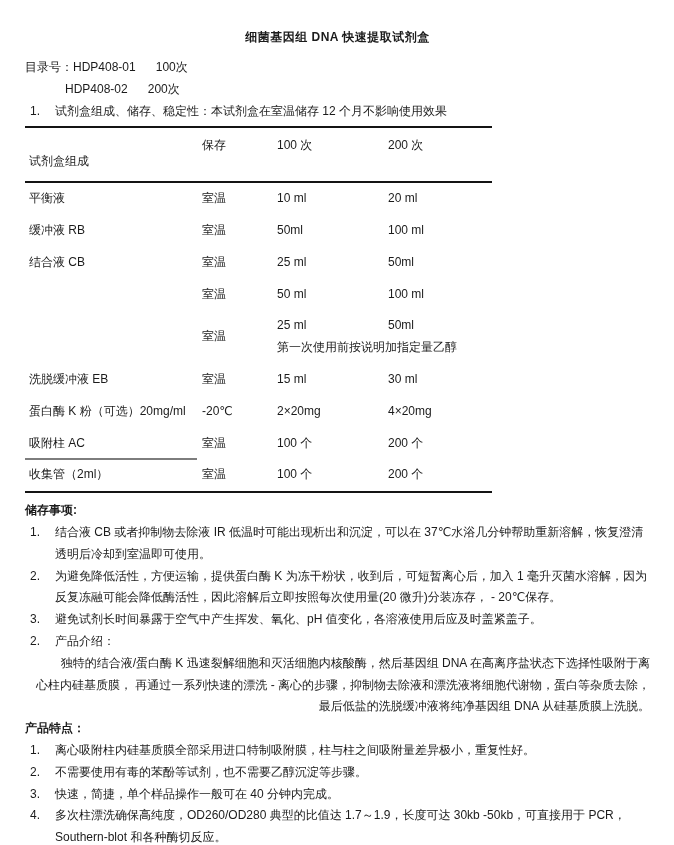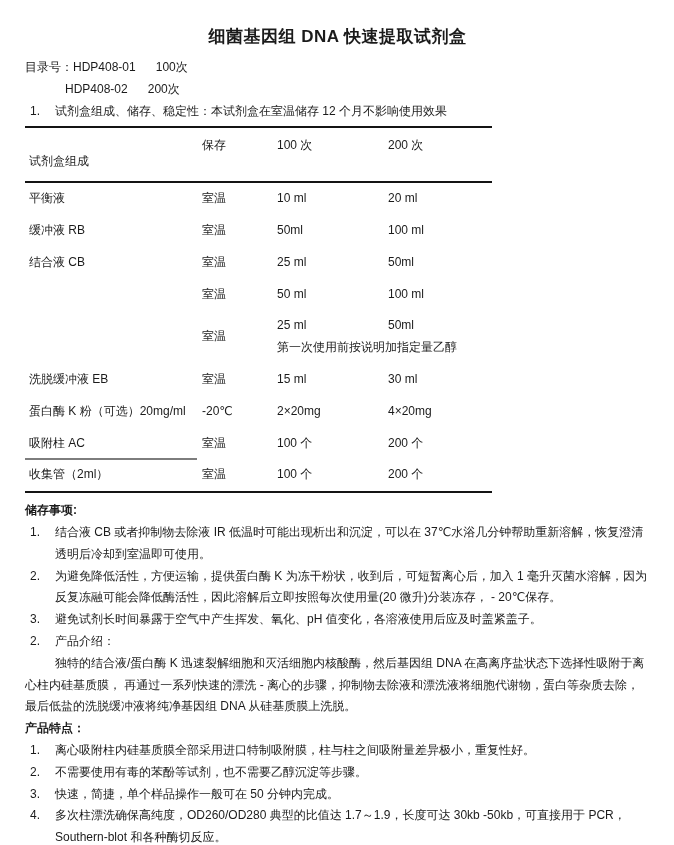--- a/index.html
+++ b/index.html
@@ -4,21 +4,21 @@
 <style>
   html, body { margin: 0; padding: 0; background: #ffffff; }
   body {
     width: 674px; height: 845px; box-sizing: border-box;
     padding: 26px 24px 6px 25px;
     font-family: "Liberation Sans", "DejaVu Sans", sans-serif;
     font-size: 12px; line-height: 21.8px; color: #1b1b1b;
     overflow: hidden;
   }
   .title {
-    text-align: center; font-weight: 700; font-size: 17px;
+    text-align: center; font-weight: 700; font-size: 12px;
     line-height: 22px; margin: 0 0 9px 0; letter-spacing: 0.5px;
   }
   .cat-line { white-space: nowrap; }
   .cat-line .code { margin-left: 0; }
   .cat-line .size { margin-left: 20px; }
   .cat-line2 { padding-left: 40px; }
 
   .num-line { display: flex; align-items: flex-start; }
   .num-line .num { flex: none; width: 25px; padding-left: 5px; box-sizing: content-box; }
   .num-line .txt { flex: 1; }
@@ -43,21 +43,21 @@
   .t-row .c-store { grid-column: 2; grid-row: 1 / 3; align-self: center; }
   .t-row .c-v100 { grid-column: 3; grid-row: 1; }
   .t-row .c-v200 { grid-column: 4; grid-row: 1; }
   .t-row .c-note { grid-column: 3 / 5; grid-row: 2; }
   .t-row .c-note:empty { display: none; }
   .t-row.underlined::after {
     content: ""; position: absolute; left: 0; bottom: -1px;
     width: 172px; border-bottom: 2px solid #7d7d7d;
   }
 
-  .indent-para { text-indent: 30px; }
+  .indent-para { text-indent: 30px; text-align: right; }
 </style>
 </head>
 <body>
 
 <div class="title">细菌基因组 DNA 快速提取试剂盒</div>
 
 <div class="cat-block">
   <div class="cat-line">
     <span>目录号：</span><span class="code">HDP408-01</span><span class="size">100次</span>
   </div>
@@ -185,21 +185,21 @@
       <span class="txt">离心吸附柱内硅基质膜全部采用进口特制吸附膜，柱与柱之间吸附量差异极小，重复性好。</span>
     </div>
 
     <div class="num-line">
       <span class="num">2.</span>
       <span class="txt">不需要使用有毒的苯酚等试剂，也不需要乙醇沉淀等步骤。</span>
     </div>
 
     <div class="num-line">
       <span class="num">3.</span>
-      <span class="txt">快速，简捷，单个样品操作一般可在 50 分钟内完成。</span>
+      <span class="txt">快速，简捷，单个样品操作一般可在 40 分钟内完成。</span>
     </div>
 
     <div class="num-line">
       <span class="num">4.</span>
       <span class="txt">多次柱漂洗确保高纯度，OD260/OD280 典型的比值达 1.7～1.9，长度可达 30kb -50kb，可直接用于 PCR，Southern-blot 和各种酶切反应。</span>
     </div>
   </div>
 
 <div class="sec-h">注意事项</div>
 

